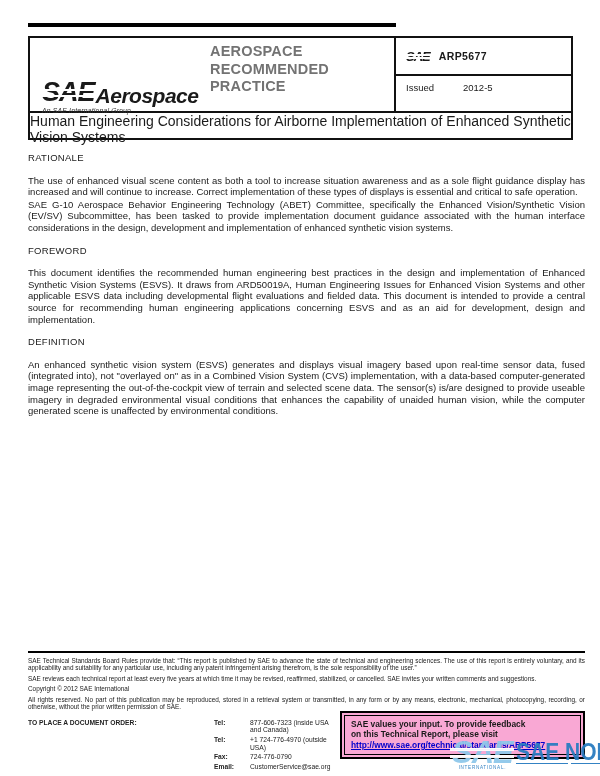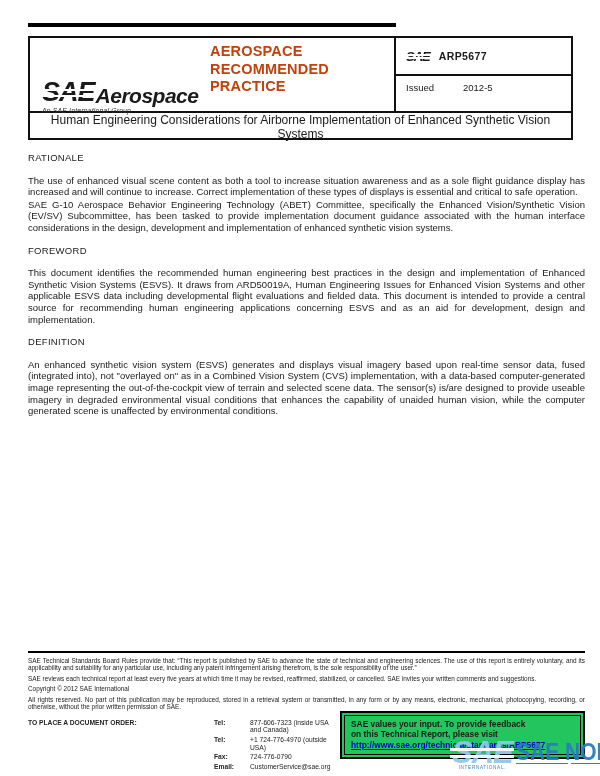--- a/index.html
+++ b/index.html
@@ -24,51 +24,51 @@
   .logo-row { display:flex; align-items:flex-end; }
   .sae-strike { position:relative; display:inline-block; font-style:italic; font-weight:800; letter-spacing:-1px; line-height:1; }
   .sae-strike .ln { position:absolute; left:-2px; right:-1px; background:#fff; }
   .sae-big { font-size:27px; }
   .sae-big .l1 { top:36%; height:2.4px; }
   .sae-big .l2 { top:58%; height:2.4px; }
   .aero { font-style:italic; font-size:21px; font-weight:700; line-height:1; margin-left:1px; letter-spacing:-0.5px;margin-top:40px; }
   .logo-sub { font-style:italic; font-size:6.8px; color:#333; margin-top:1px; letter-spacing:0.2px; }
 
   .doc-type { position:absolute; left:180px; top:5px; width:168px;
-    font-weight:bold; font-size:14.5px; line-height:17.5px; letter-spacing:0.2px; color:#c2410c; }
+    font-weight:bold; font-size:14.5px; line-height:17.5px; letter-spacing:0.2px; color:#737373; }
 
   .cell-right { flex:1; display:flex; flex-direction:column; }
   .badge-row { flex:0 0 38px; border-bottom:2px solid #111; display:flex; align-items:center; padding-left:10px; }
   .sae-mini { font-size:13px; margin-right:9px; }
   .sae-mini .l1 { top:36%; height:1.6px; }
   .sae-mini .l2 { top:60%; height:1.6px; }
   .doc-number { font-weight:bold; font-size:10.5px; letter-spacing:0.4px; }
   .issued-row { flex:1; display:flex; padding:6px 3px 0 10px; font-size:9.5px; }
   .issued-label { width:57px; }
 
   .hdr-title { flex:1; display:flex; align-items:center; justify-content:center;
-    font-size:12px; text-align:center; }
+    font-size:14px; }
 
   
   .doc-body { position:absolute; left:28px; top:141px; width:557px;
     font-size:9.5px; line-height:11.6px; text-align:justify; }
   .sec-heading { margin:11px 0; letter-spacing:0.3px; }
   .doc-body p { margin:1px 0; }
 
   
   .footer { position:absolute; left:28px; top:651px; width:557px; height:125px; }
   .footer-rule { width:100%; height:2px; background:#000; }
   .legal { margin-top:4px; }
   .legal p { font-size:6.4px; line-height:7.3px; margin-bottom:3.2px; text-align:justify; color:#222; }
 
   .order { position:absolute; left:0; top:68px; width:305px; font-size:6.7px; line-height:7.4px; color:#222; }
   .order-grid { display:grid; grid-template-columns:186px 36px 1fr; row-gap:2.4px; }
   .bold { font-weight:bold; }
 
-  .feedback { position:absolute; left:312px; top:60px; width:245px; border:2px solid #000; padding:2px; background:#22c55e; }
+  .feedback { position:absolute; left:312px; top:60px; width:245px; border:2px solid #000; padding:2px; background:#f9a8d4; }
   .feedback-inner { border:1px solid #000; padding:3px 6px 4px 6px; font-size:8.4px; font-weight:bold; line-height:10.4px; }
   .fb-link { color:#0000cc; text-decoration:underline; }
 
   
   .watermark { position:absolute; left:452px; top:737px; display:flex; align-items:flex-start; opacity:0.95; }
   .wm-left { text-align:center; }
   .wm-sae { font-size:31px; color:#8fc8ea; }
   .wm-sae .ln { background:#ffffff; }
   .wm-sae .l1 { top:36%; height:2.6px; }
   .wm-sae .l2 { top:58%; height:2.6px; }

